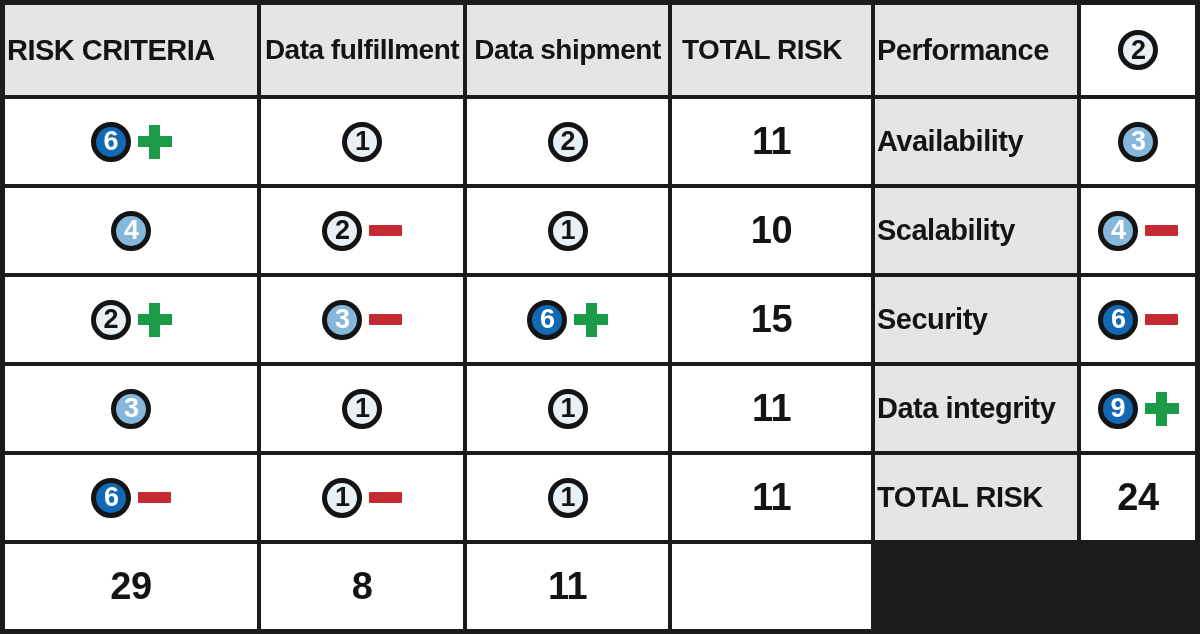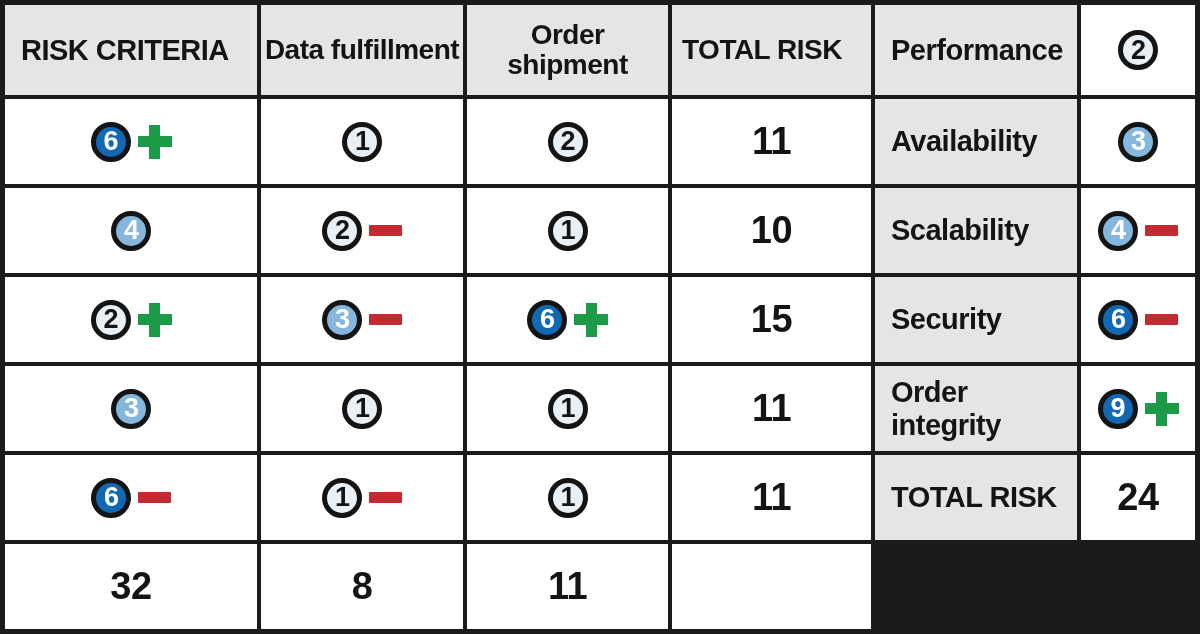--- a/index.html
+++ b/index.html
@@ -38,21 +38,21 @@
     background:var(--header-bg);
     font-weight:700;
     font-size:28px;
     letter-spacing:-0.5px;
     line-height:1.08;
     text-align:center;
   }
   .corner, .rowlabel{
     background:var(--header-bg);
     justify-content:flex-start;
-    padding-left:16px;
+    padding-left:2px;
     font-weight:700;
     font-size:29px;
     letter-spacing:-0.5px;
     text-align:left;
   }
   .lasthead{
     justify-content:flex-start;
     padding-left:10px;
     text-align:left;
   }
@@ -88,21 +88,21 @@
     letter-spacing:-0.5px;
   }
 </style>
 </head>
 <body>
 
 <div class="matrix">
 
   <div class="cell corner">RISK CRITERIA</div>
   <div class="cell head">Data fulfillment</div>
-  <div class="cell head">Order shipment</div>
+  <div class="cell head">Data shipment</div>
   <div class="cell head lasthead">TOTAL RISK</div>
 
   <div class="cell rowlabel">Performance</div>
   <div class="cell">
     <span class="score">
         <span class="badge low">
           <span>2</span>
         </span>
       </span>
   </div>
@@ -222,21 +222,21 @@
   </div>
   <div class="cell">
     <span class="score">
         <span class="badge low">
           <span>1</span>
         </span>
       </span>
   </div>
   <div class="cell total">11</div>
 
-  <div class="cell rowlabel">Order integrity</div>
+  <div class="cell rowlabel">Data integrity</div>
   <div class="cell">
     <span class="score">
         <span class="badge high">
           <span>9</span>
         </span>
         <span class="sign plus"></span>
       </span>
   </div>
   <div class="cell">
     <span class="score">
@@ -258,18 +258,18 @@
     <span class="score">
         <span class="badge low">
           <span>1</span>
         </span>
       </span>
   </div>
   <div class="cell total">11</div>
 
   <div class="cell rowlabel">TOTAL RISK</div>
   <div class="cell total">24</div>
-  <div class="cell total">32</div>
+  <div class="cell total">29</div>
   <div class="cell total">8</div>
   <div class="cell total">11</div>
   <div class="cell total"></div>
 
 </div>
 
 </body></html>

